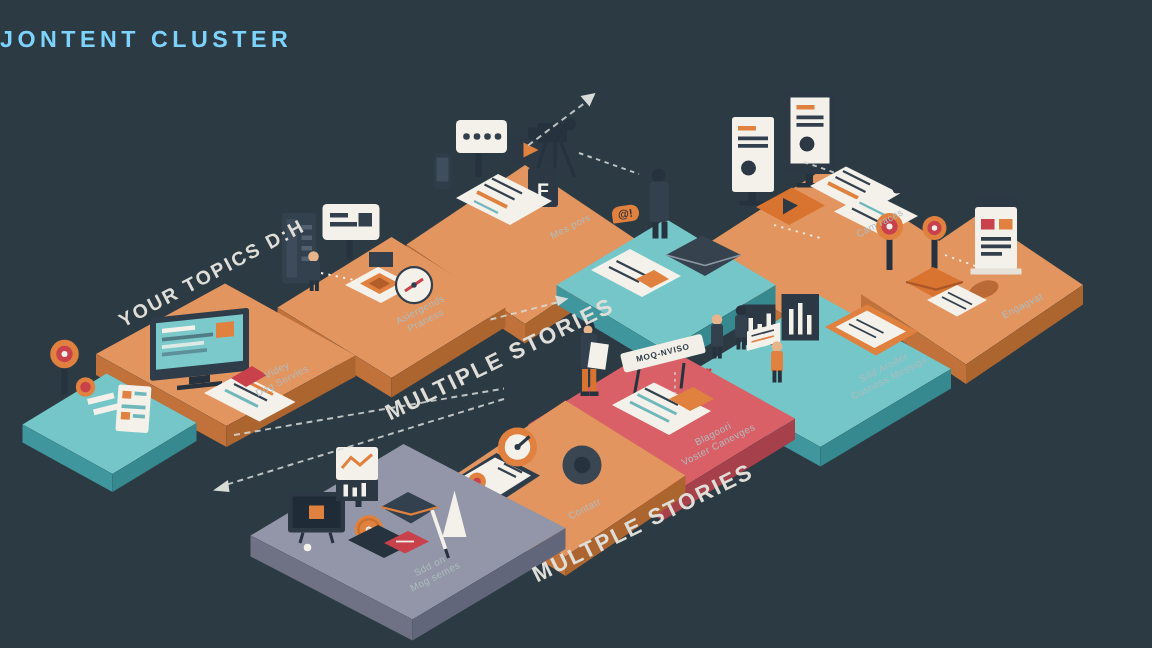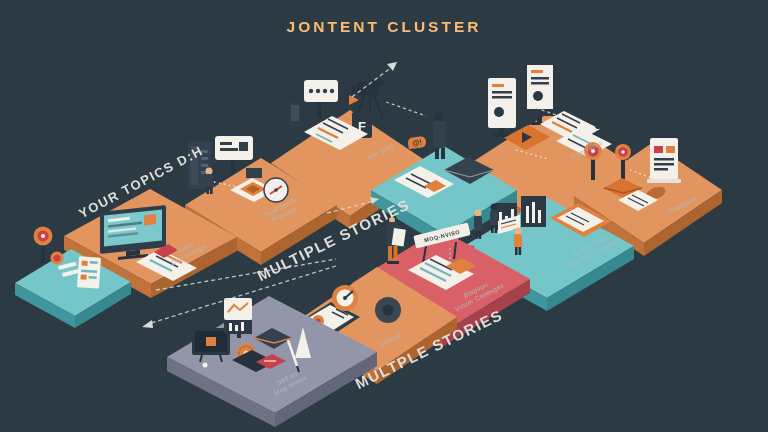--- a/index.html
+++ b/index.html
@@ -3,22 +3,22 @@
 <meta charset="utf-8">
 <style>
   html,body{margin:0;padding:0;background:#1f2a32;}
   #stage{
     position:relative;width:768px;height:432px;overflow:hidden;
     background:#2C3A44;
     font-family:"Liberation Sans",sans-serif;
   }
   #stage svg{position:absolute;left:0;top:0;}
   .title{
-    position:absolute;left:0;right:0;top:18px;text-align:center;
-    font-size:15.5px;font-weight:700;letter-spacing:3px;color:#fdba74;
+    position:absolute;left:0;right:0;top:18px;
+    font-size:15.5px;font-weight:700;letter-spacing:3px;color:#7dd3fc;
   }
   .lbl-big{
     position:absolute;font-weight:700;color:#DFDED8;white-space:nowrap;
     transform-origin:left center;letter-spacing:1.5px;
   }
   .lbl-topics{left:80px;top:207px;font-size:13px;transform:rotate(-28deg);}
   .lbl-ms-mid{left:258px;top:268px;font-size:15px;transform:rotate(-26deg);}
   .lbl-ms-bot{left:356px;top:376px;font-size:15px;transform:rotate(-26deg);}
   .sl{
     position:absolute;font-size:6.5px;line-height:1.3;color:#AEBCBE;

